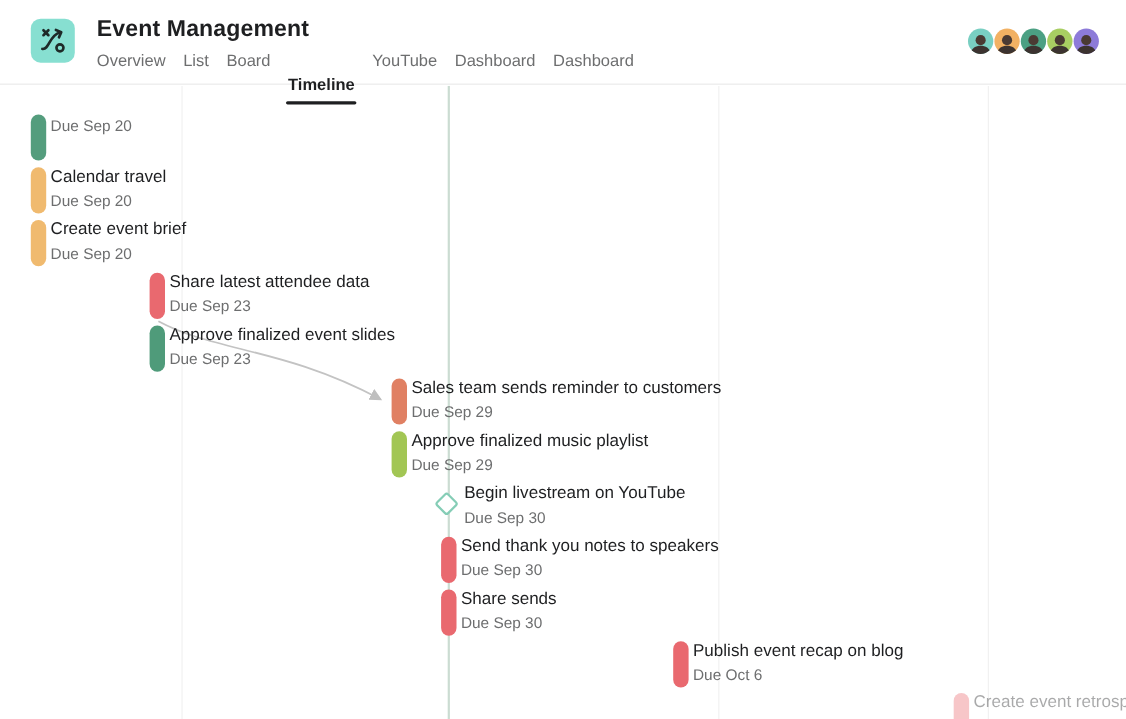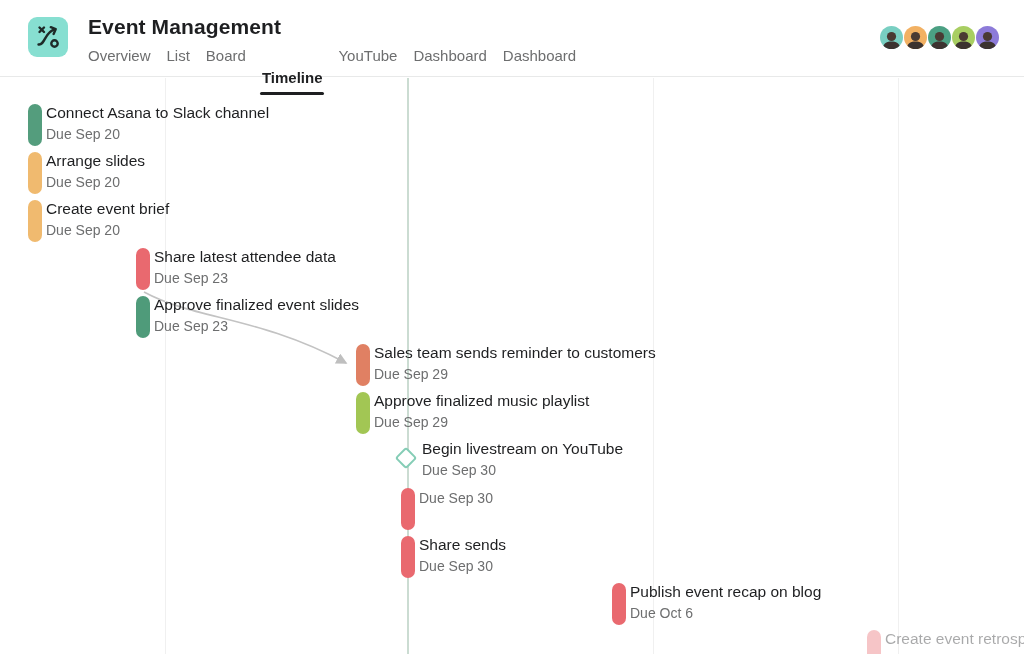--- a/index.html
+++ b/index.html
@@ -113,28 +113,27 @@
       </defs>
       <path d="M 144 214 C 196 242, 258 238, 346 285" stroke="#c3c3c3" stroke-width="1.6" fill="none" marker-end="url(#arrowhead)"></path>
     </svg>
   <div class="gridline" style="left: 165px; background: rgb(240, 240, 240);"></div>
       <div class="gridline" style="left: 653px; background: rgb(240, 240, 240);"></div>
       <div class="gridline" style="left: 898px; background: rgb(240, 240, 240);"></div>
       <div class="today-line" style="left: 407px; background: rgb(203, 220, 210);"></div>
       <div class="task-row" style="left: 28px; top: 25px;">
         <span class="task-pill" style="background: rgb(84, 157, 125);"></span>
         <span class="task-text">
-          <div class="task-title">Connect Asana to Slack channel</div>
           <div class="task-due">Due Sep 20</div>
         </span>
       </div>
       <div class="task-row" style="left: 28px; top: 73px;">
         <span class="task-pill" style="background: rgb(240, 186, 111);"></span>
         <span class="task-text">
-          <div class="task-title">Arrange slides</div>
+          <div class="task-title">Calendar travel</div>
           <div class="task-due">Due Sep 20</div>
         </span>
       </div>
       <div class="task-row" style="left: 28px; top: 121px;">
         <span class="task-pill" style="background: rgb(240, 186, 111);"></span>
         <span class="task-text">
           <div class="task-title">Create event brief</div>
           <div class="task-due">Due Sep 20</div>
         </span>
       </div>
@@ -169,20 +168,21 @@
       <div class="task-row milestone" style="left: 397px; top: 361px;">
         <span class="diamond" style="border-color: rgb(133, 205, 182);"></span>
         <span class="task-text">
           <div class="task-title">Begin livestream on YouTube</div>
           <div class="task-due">Due Sep 30</div>
         </span>
       </div>
       <div class="task-row" style="left: 401px; top: 409px;">
         <span class="task-pill" style="background: rgb(233, 105, 111);"></span>
         <span class="task-text">
+          <div class="task-title">Send thank you notes to speakers</div>
           <div class="task-due">Due Sep 30</div>
         </span>
       </div>
       <div class="task-row" style="left: 401px; top: 457px;">
         <span class="task-pill" style="background: rgb(233, 105, 111);"></span>
         <span class="task-text">
           <div class="task-title">Share sends</div>
           <div class="task-due">Due Sep 30</div>
         </span>
       </div>

